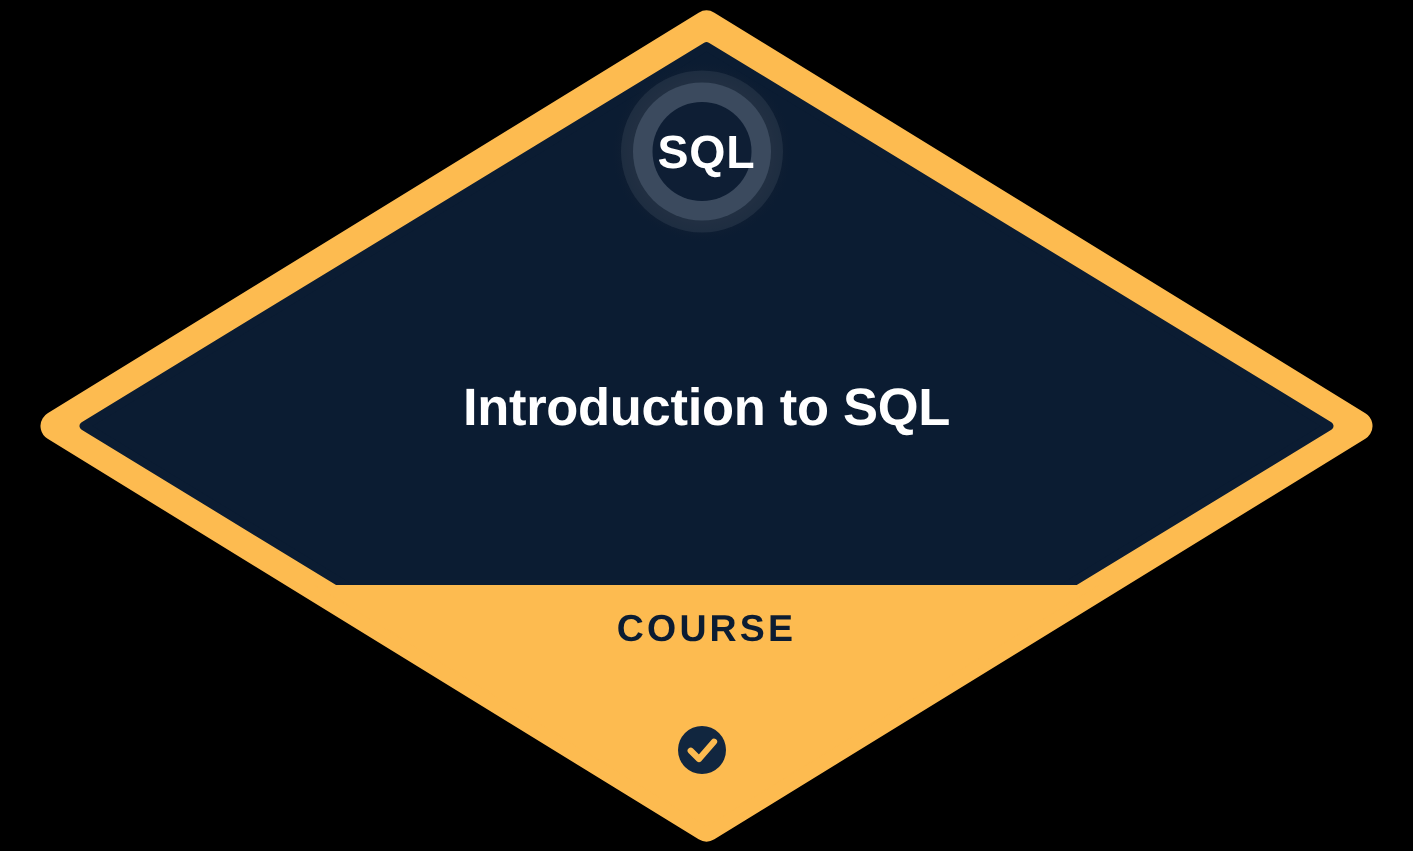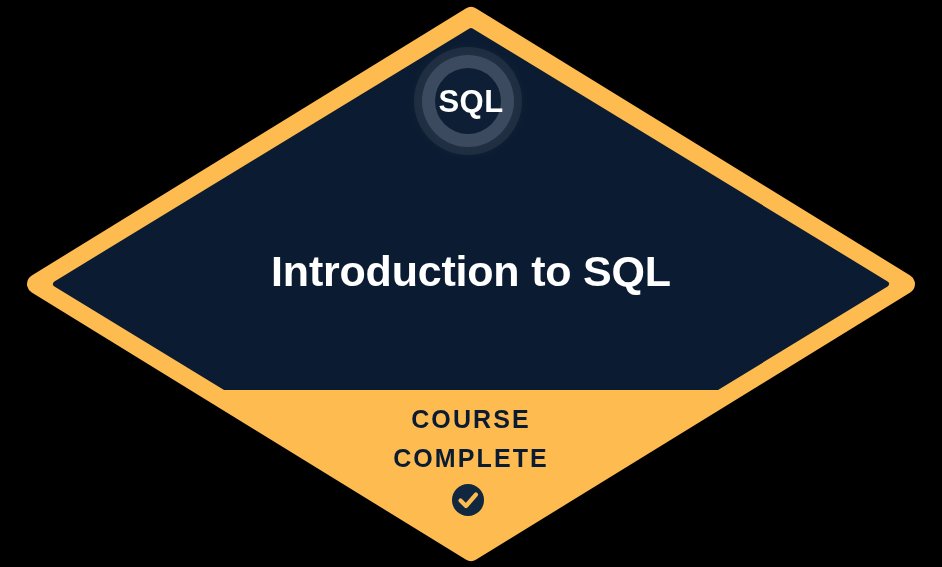--- a/index.html
+++ b/index.html
@@ -48,21 +48,21 @@
     top: 82px;
     font-size: 31px;
     font-weight: 700;
     letter-spacing: 0.5px;
     color: #FFFFFF;
     line-height: 39px;
   }
 
   #course-title {
     top: 245px;
-    font-size: 43px;
+    font-size: 35px;
     font-weight: 700;
     letter-spacing: -0.2px;
     color: #FFFFFF;
     line-height: 53px;
   }
 
   #status-line-1 {
     top: 404px;
     font-size: 25px;
     font-weight: 700;
@@ -137,15 +137,14 @@
       <path d="M 460.5 500.5 L 466 506 L 476 494.5" fill="none" stroke="#FDBB50" stroke-width="4.2" stroke-linecap="round" stroke-linejoin="round"></path>
     </g>
   </svg>
 
   <div class="overlay" id="sql-chip-label">SQL</div>
 
   <div class="overlay" id="course-title">Introduction to SQL</div>
 
   <div class="overlay" id="status-line-1">COURSE</div>
 
-  <div class="overlay" id="status-line-2">COMPLETE</div>
 
 </div>
 
 </body></html>

